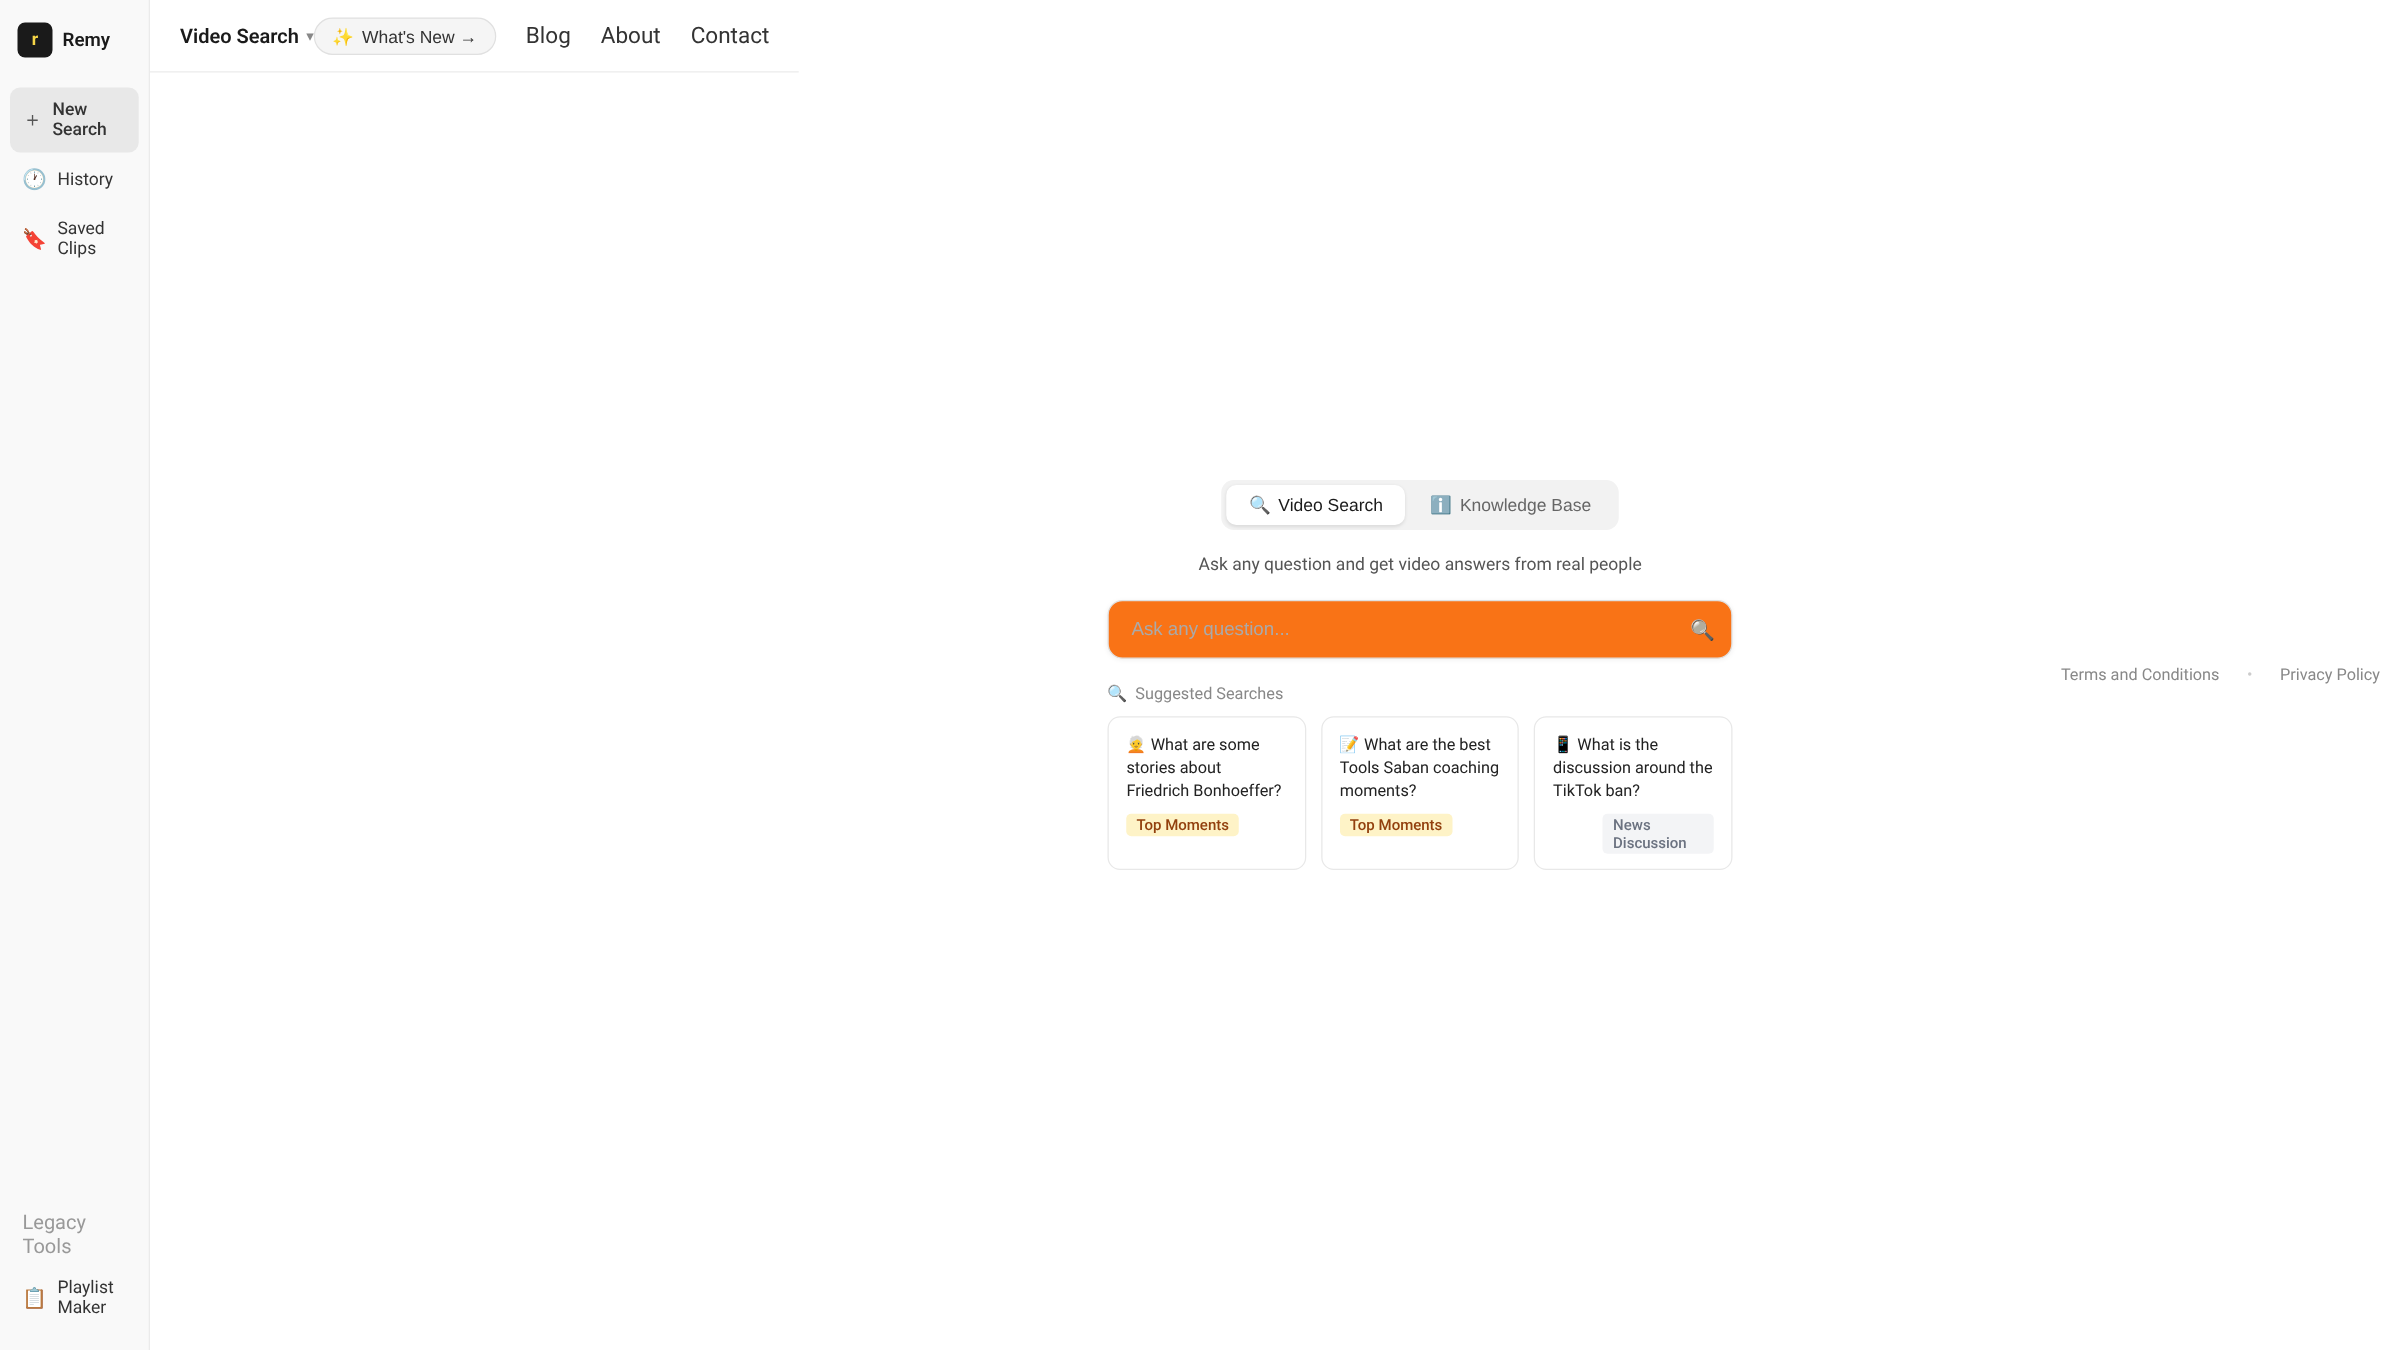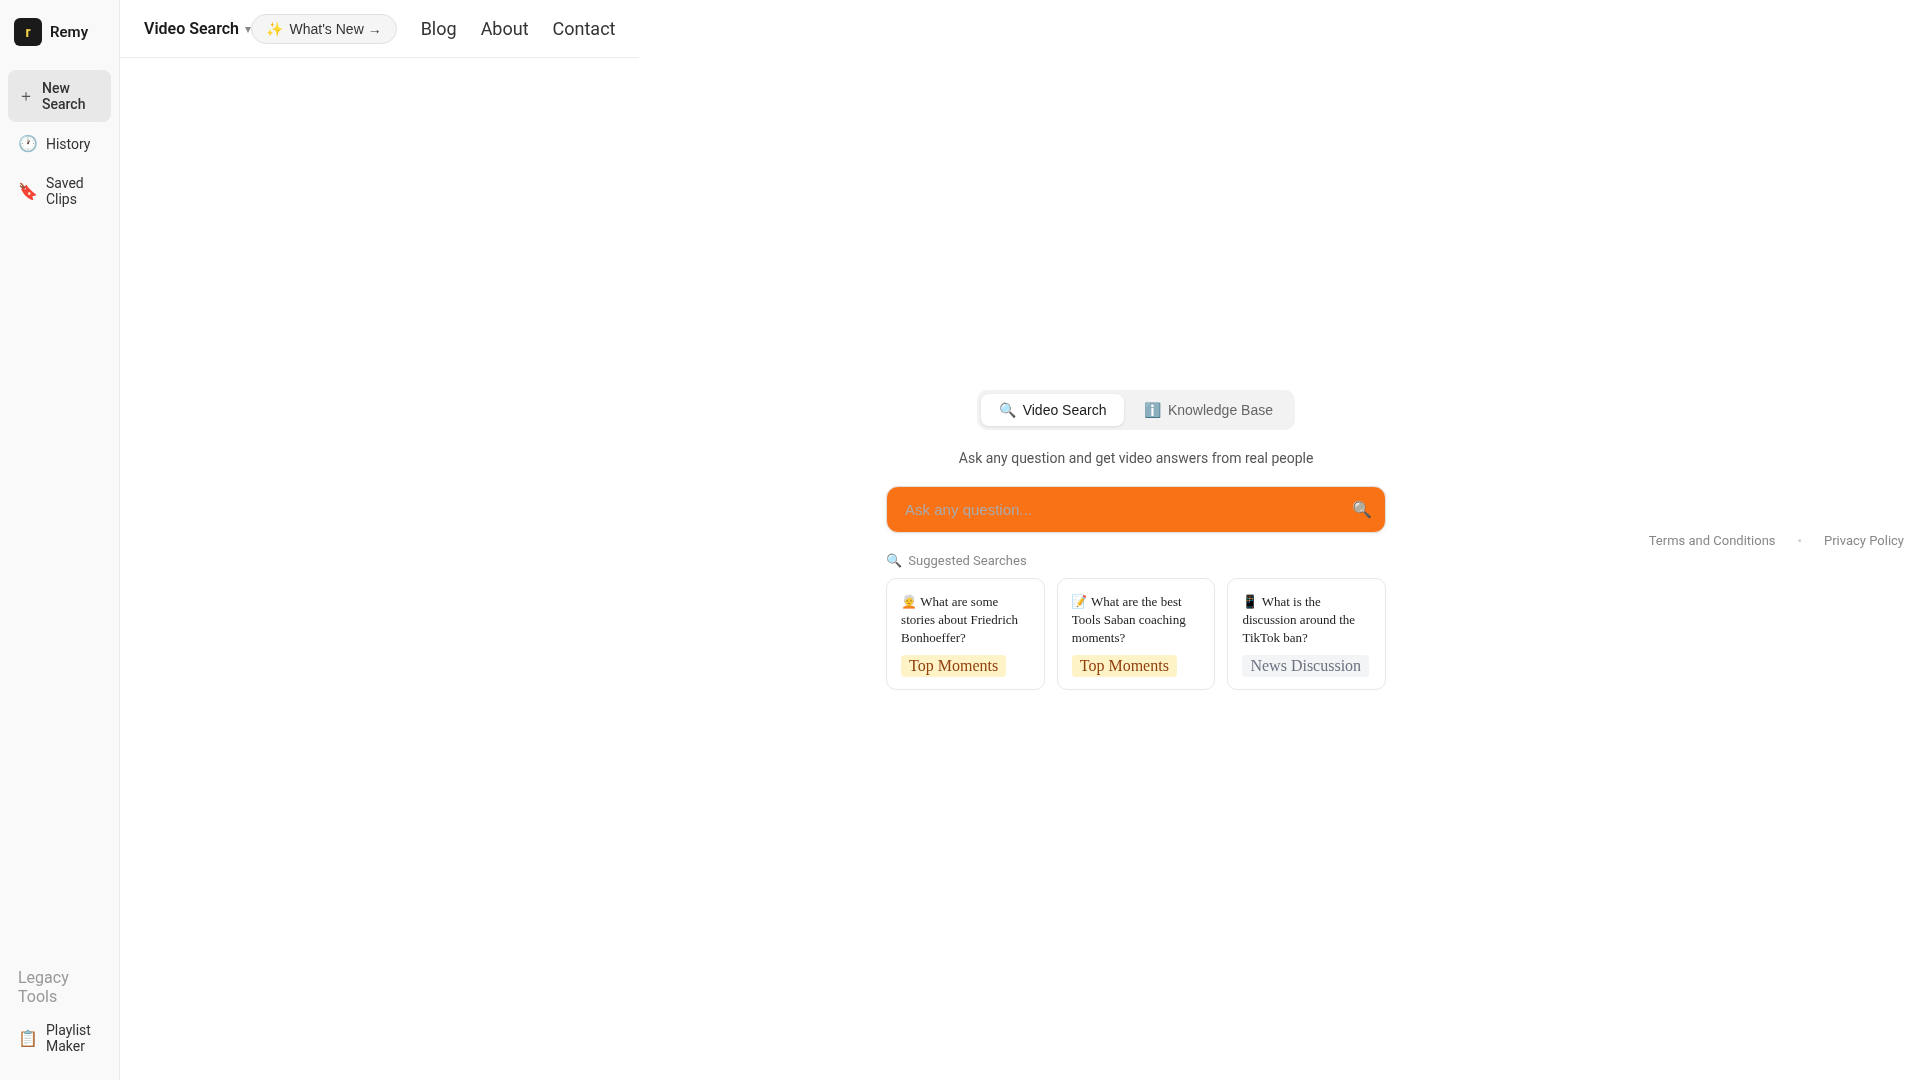--- a/index.html
+++ b/index.html
@@ -250,42 +250,42 @@
       flex: 1;
       background: #ffffff;
       border: 1px solid #e8e8e8;
       border-radius: 10px;
       padding: 14px 14px 12px;
       cursor: pointer;
       transition: box-shadow 0.15s;
       display: flex;
       flex-direction: column;
       gap: 8px;
-      font-family: Liberation Serif, serif;
     }
     .card-text {
       font-size: 13px;
       color: #222;
       line-height: 1.4;
     }
     .card-tag {
       display: inline-block;
-      font-size: 16px;
+      font-size: 12px;
       font-weight: 500;
       padding: 2px 8px;
       border-radius: 4px;
       width: fit-content;
     }
     .card-tag.top-moments {
       background: #fef3c7;
       color: #92400e;
     }
     .card-tag.news-discussion {
       background: #f3f4f6;
       color: #6b7280;
+      margin-left: 40px;
     }
 
     
     .footer {
       padding: 16px;
       display: flex;
       justify-content: center;
       align-items: center;
       gap: 22px;
       font-size: 13px;

